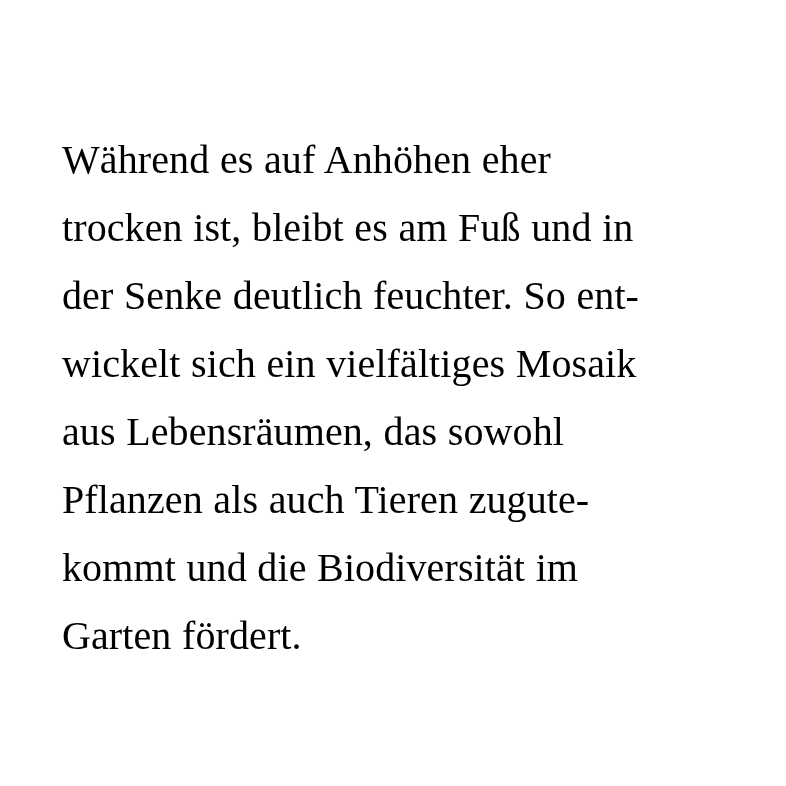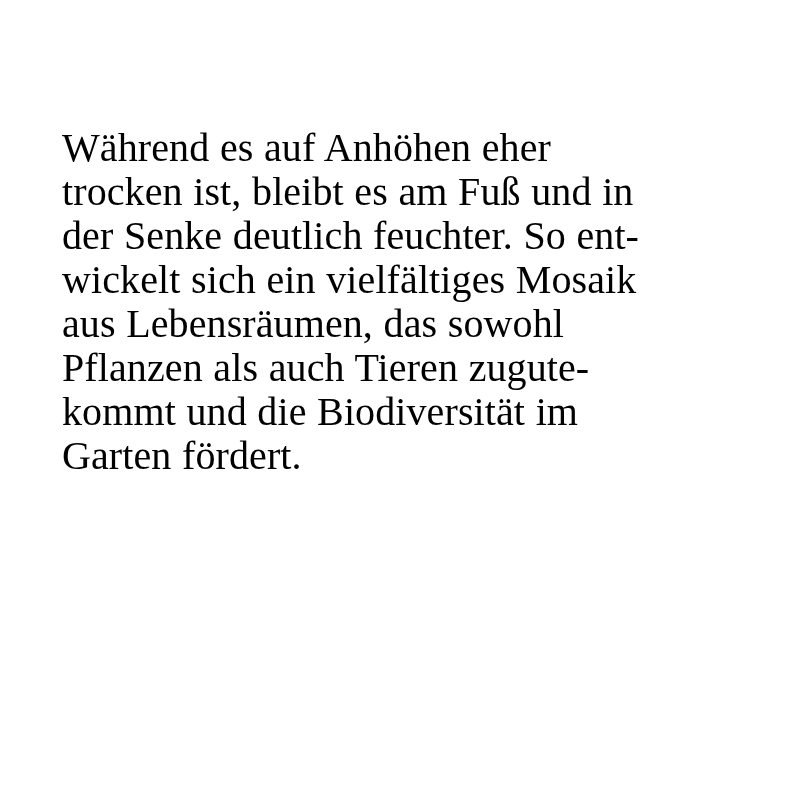--- a/index.html
+++ b/index.html
@@ -23,21 +23,21 @@
   .text-block {
     position: absolute;
     left: 62px;
     top: 126px;
     width: 660px;
   }
   .paragraph {
     margin: 0;
     color: #000000;
     font-size: 40px;
-    line-height: 44px;
+    line-height: 68px;
     letter-spacing: 0.1px;
     font-weight: 400;
     text-align: left;
     white-space: pre-wrap;
     word-spacing: 0.5px;
   }
 </style>
 </head>
 <body>
 

